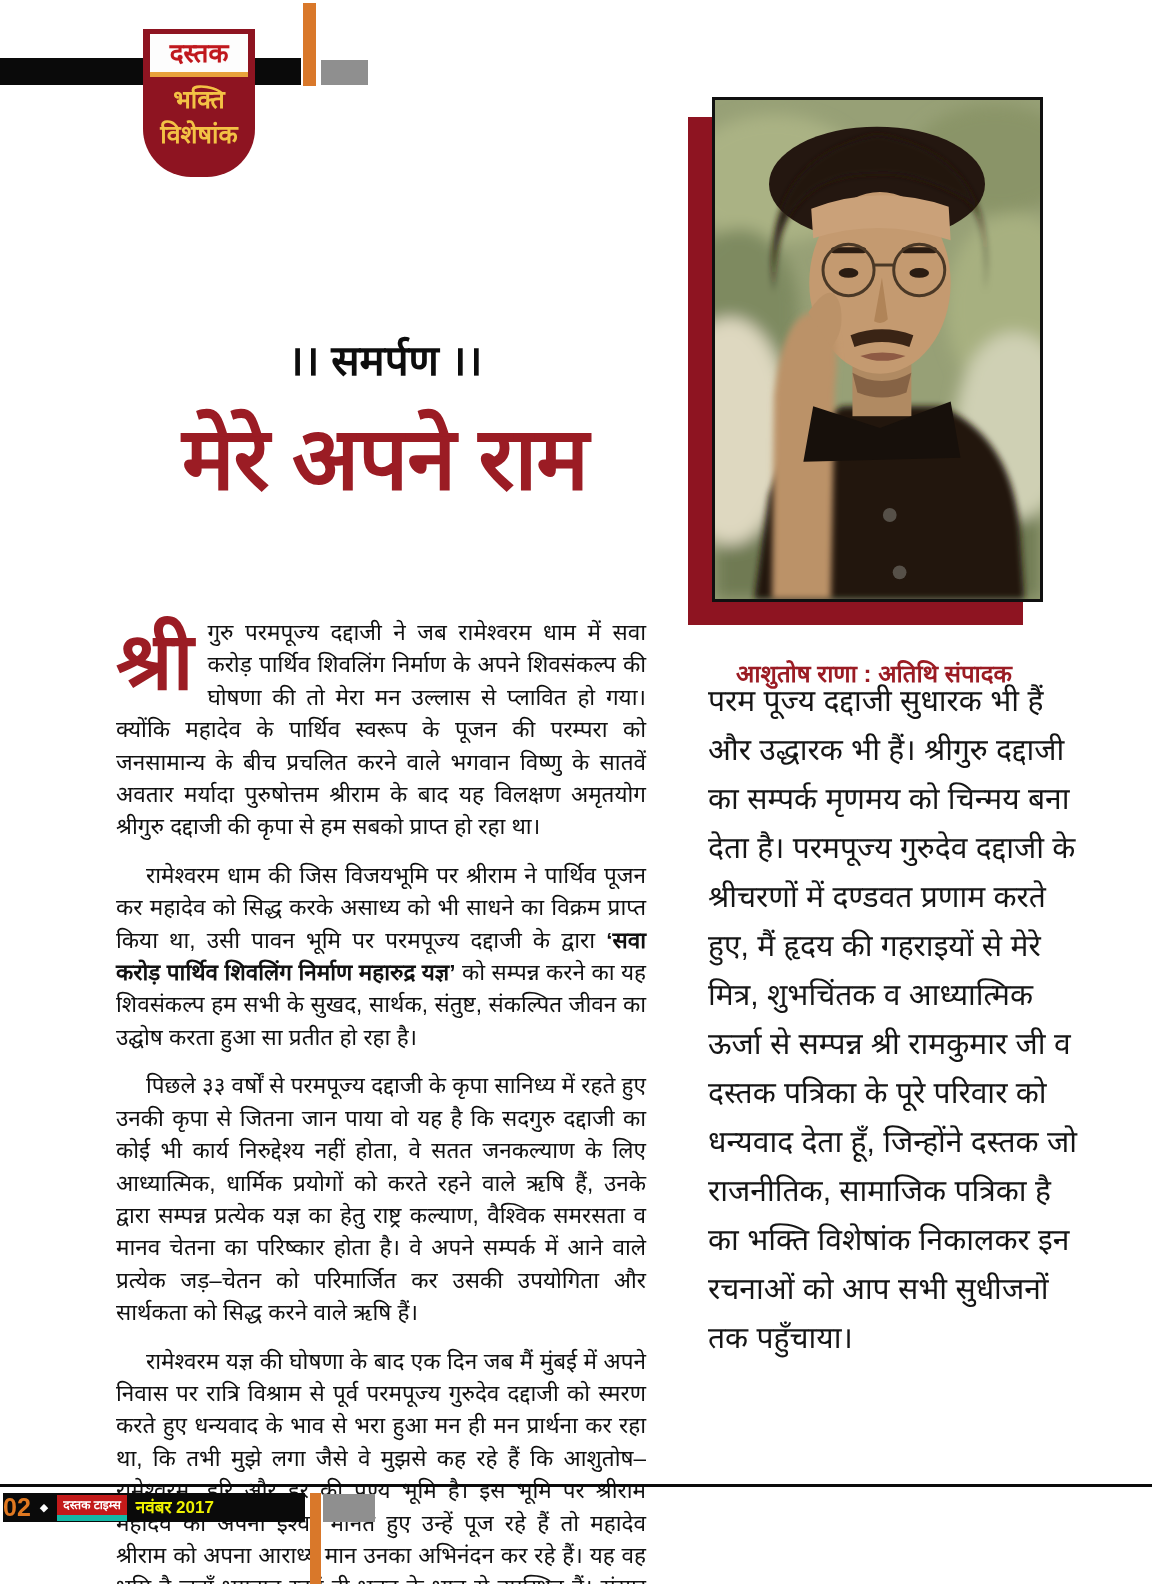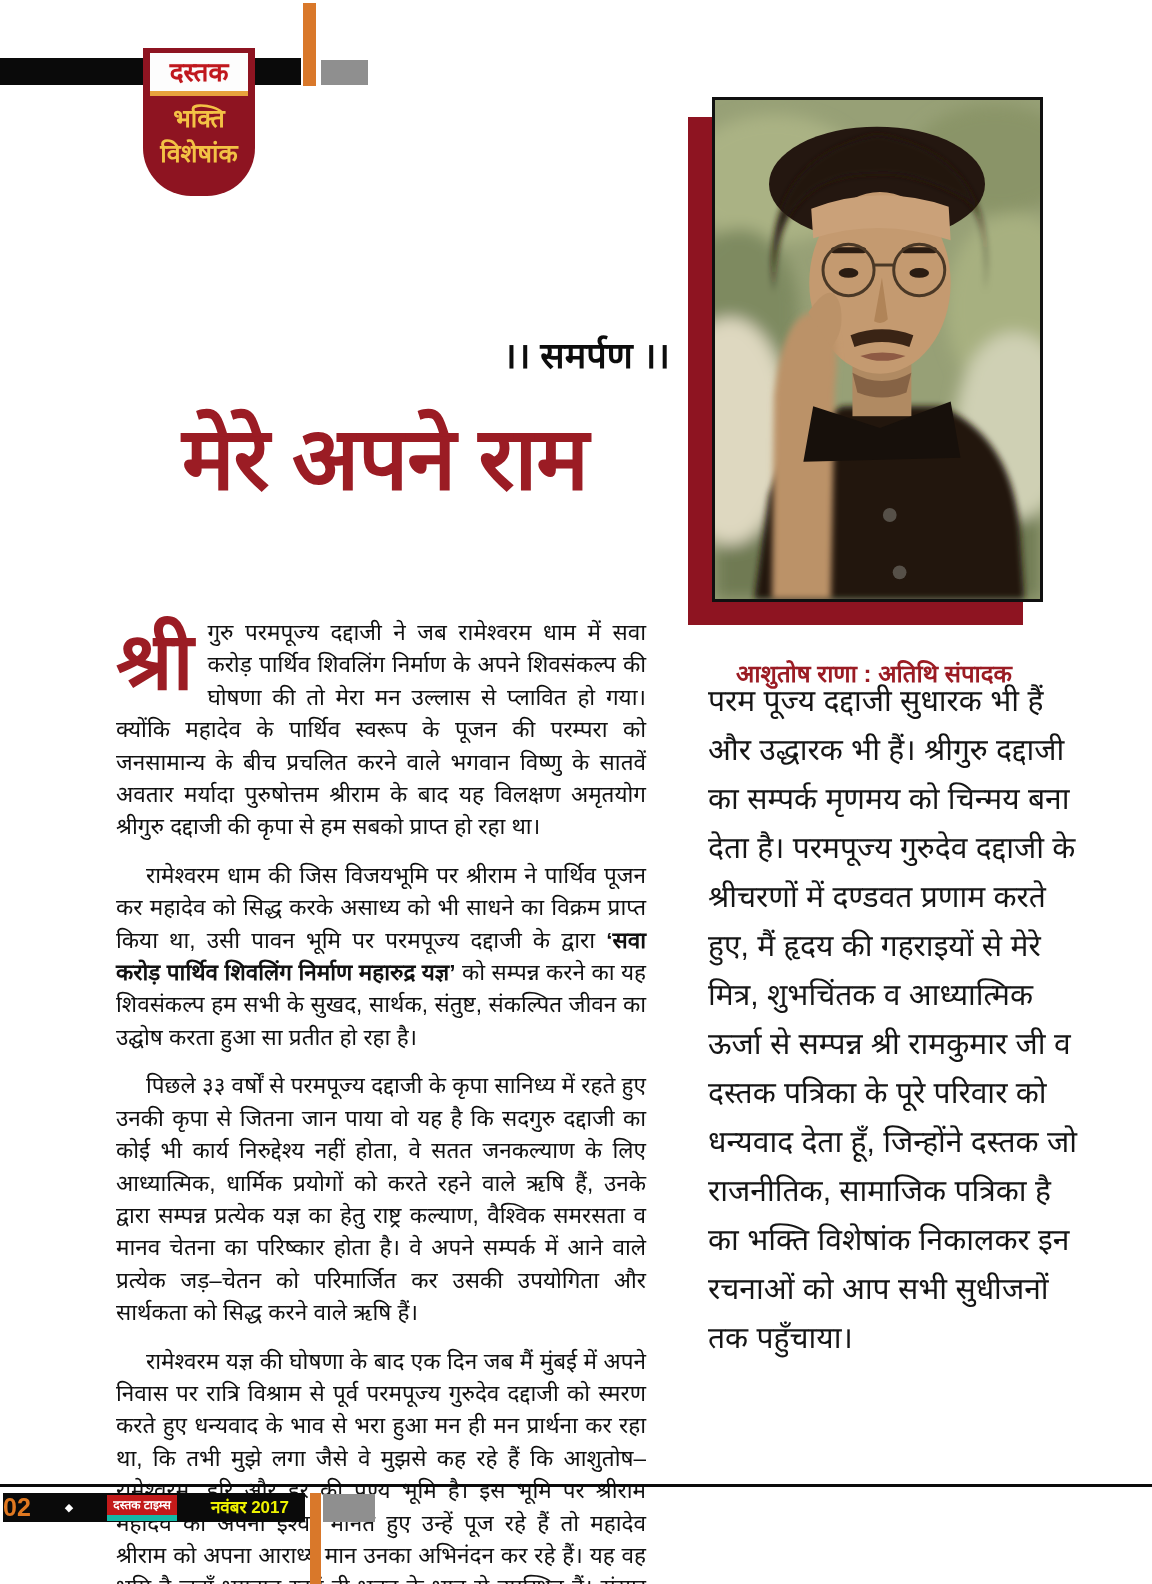--- a/index.html
+++ b/index.html
@@ -10,39 +10,39 @@
     overflow:hidden;
     font-family:"Liberation Sans", sans-serif;
     color:#111;
   }
   
   .top-black-bar{position:absolute;left:0;top:58px;width:301px;height:27px;background:#0a0a0a;}
   .top-orange-bar{position:absolute;left:303px;top:3px;width:13px;height:83px;background:#D9782A;}
   .top-gray-box{position:absolute;left:321px;top:60px;width:47px;height:25px;background:#8F8F8F;}
   
   .masthead-badge{
-    position:absolute;left:143px;top:48px;width:112px;height:148px;
+    position:absolute;left:143px;top:29px;width:112px;height:148px;
     background:#8E1421;border-radius:0 0 48px 48px;z-index:3;
     display:flex;flex-direction:column;align-items:center;
   }
   .masthead-logo-box{
     margin-top:5px;width:98px;height:38px;background:#fdfdfd;
     border-bottom:5px solid #E8A23C;
     display:flex;align-items:center;justify-content:center;
   }
   .masthead-logo-text{
     color:#C0181E;font-weight:bold;font-size:26px;line-height:1;
     text-shadow:0 0 1px #f3c8c8;
   }
   .masthead-line{color:#F3C245;font-weight:bold;font-size:25px;line-height:1.32;margin-top:6px;}
   .masthead-line + .masthead-line{margin-top:2px;}
   
   .kicker{
     position:absolute;left:100px;top:330px;width:570px;
-    text-align:right;font-size:36px;font-weight:bold;color:#0d0d0d;
+    text-align:center;font-size:42px;font-weight:bold;color:#0d0d0d;
   }
   .headline{
     position:absolute;left:85px;top:408px;width:600px;
     text-align:center;font-size:88px;font-weight:bold;color:#9B1C24;
     letter-spacing:-1px;line-height:1.15;
   }
   
   .photo-shadow{position:absolute;left:688px;top:117px;width:335px;height:508px;background:#8E1421;}
   .photo-frame{
     position:absolute;left:712px;top:97px;width:331px;height:505px;
@@ -68,21 +68,21 @@
   .article p.indent{text-indent:30px;}
   .dropcap{
     float:left;color:#9B1C24;font-weight:bold;
     font-size:80px;line-height:78px;padding:6px 14px 0 0;
   }
   .bold-inline{font-weight:bold;}
   
   .footer-rule{position:absolute;left:0;top:1484px;width:1152px;height:3px;background:#0a0a0a;}
   .footer-bar{
     position:absolute;left:3px;top:1493px;width:302px;height:29px;background:#0a0a0a;
-    display:flex;align-items:center;justify-content:space-between;gap:9px;
+    display:flex;align-items:center;justify-content:flex-start;gap:9px;
     padding-right:16px;box-sizing:border-box;
   }
   .footer-page-number{color:#E07820;font-size:25px;font-weight:bold;line-height:1;}
   .footer-diamond{color:#ffffff;font-size:11px;line-height:1;}
   .footer-logo-chip{
     background:#C31A1A;border-bottom:6px solid #14b8a6;
     color:#ffffff;font-weight:bold;font-size:12px;line-height:1;
     padding:4px 6px;white-space:nowrap;
   }
   .footer-date{color:#EEF200;font-size:17px;font-weight:bold;line-height:1;}

